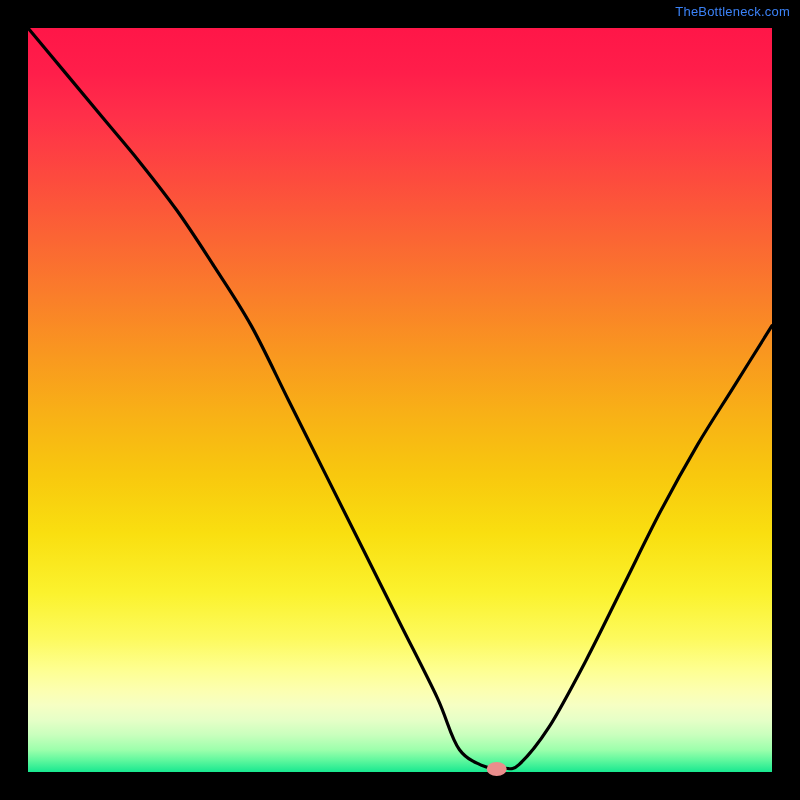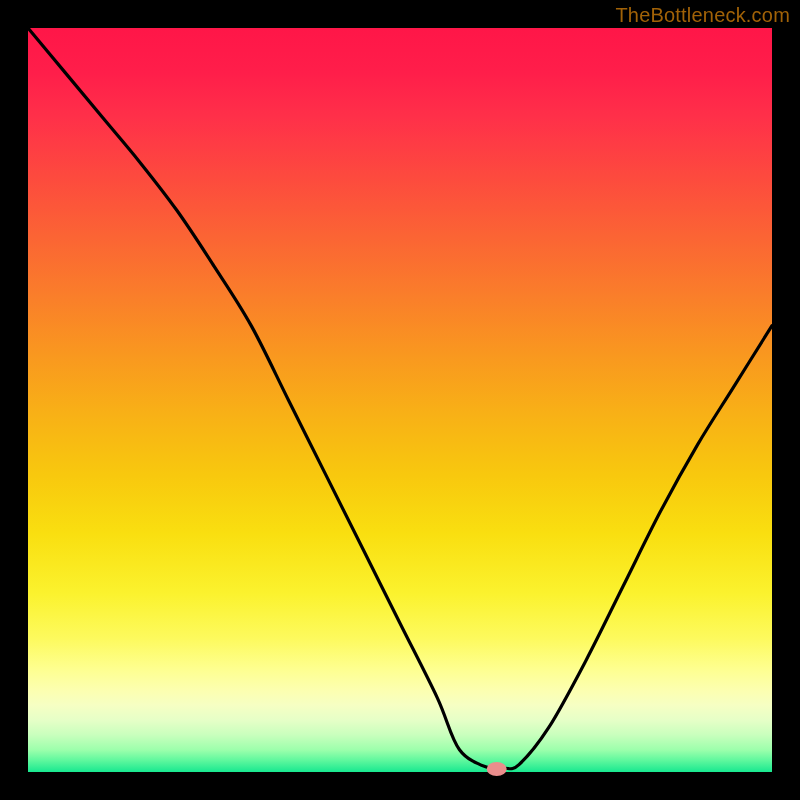--- a/index.html
+++ b/index.html
@@ -52,22 +52,22 @@
     left: 0;
     top: 0;
     width: 744px;
     height: 744px;
     overflow: visible;
   }
   .attribution {
     position: absolute;
     top: 4px;
     right: 10px;
-    color: #a16207;
-    font-size: 20px;
+    color: #3b82f6;
+    font-size: 13px;
     font-weight: 400;
     letter-spacing: 0.2px;
     user-select: none;
   }
 </style>
 </head>
 <body>
 
 <div class="frame">
 

